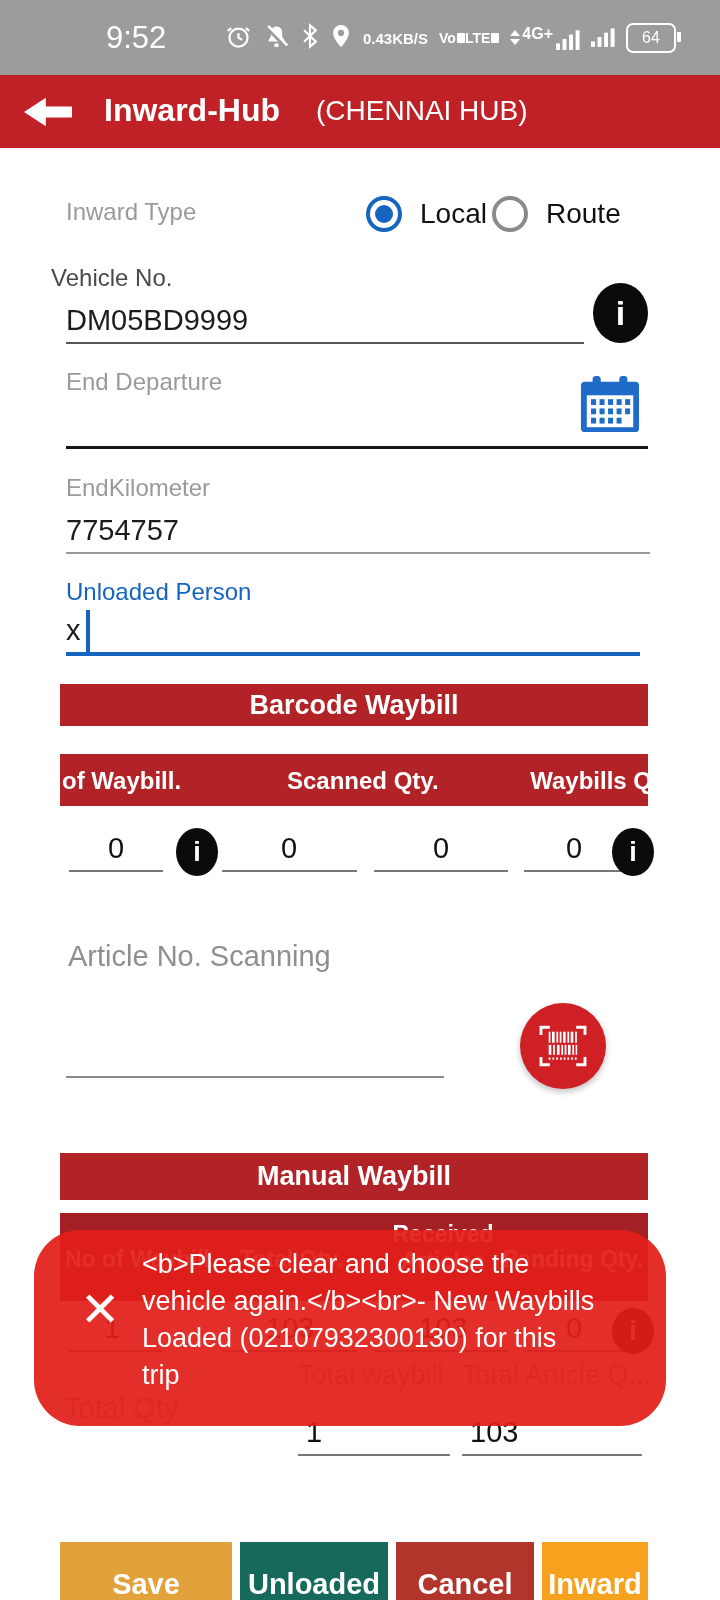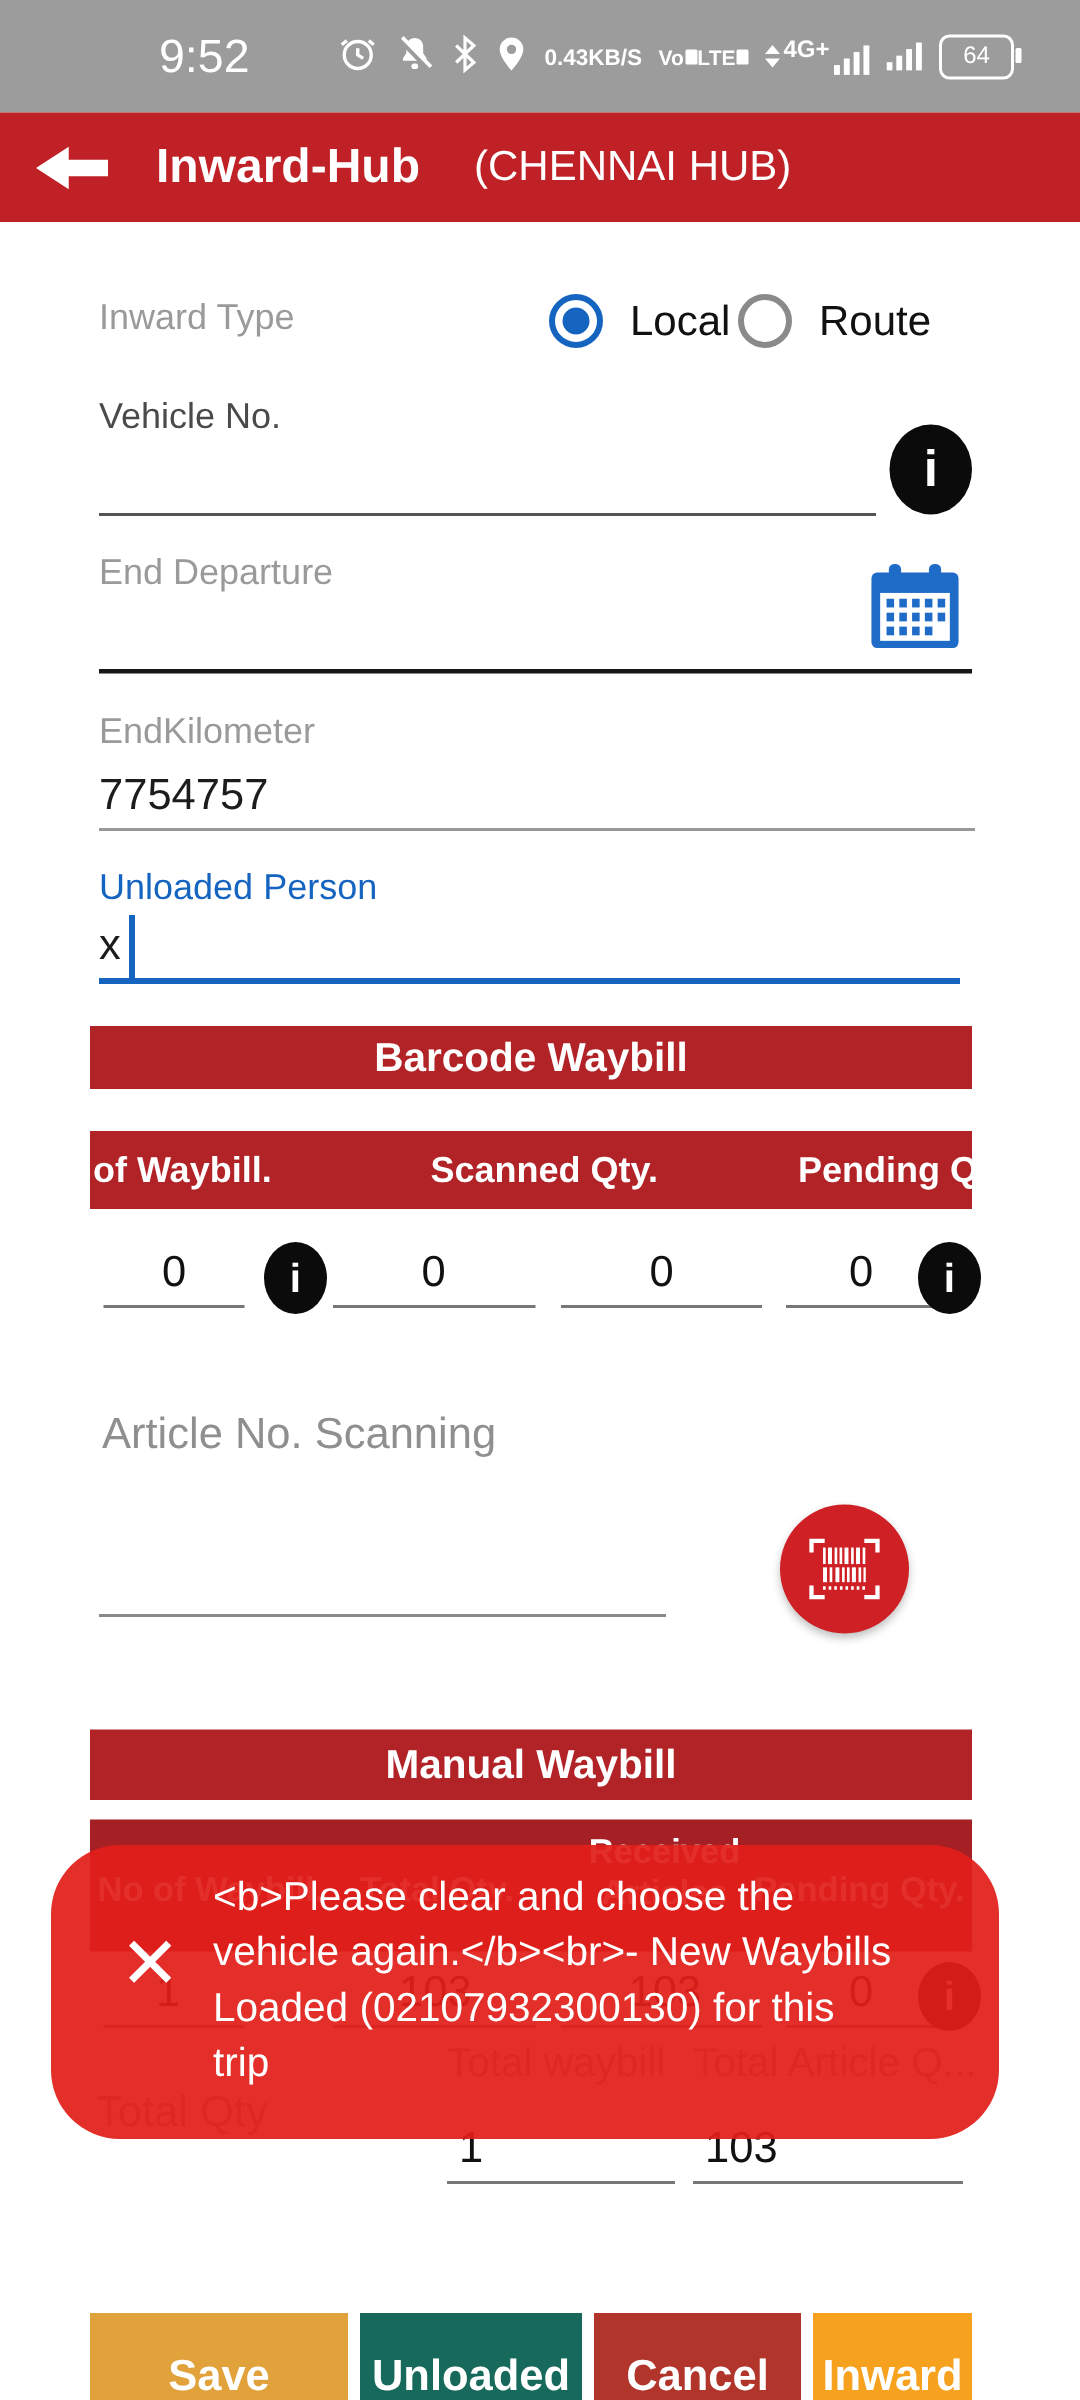--- a/index.html
+++ b/index.html
@@ -157,21 +157,22 @@
     <span class="ab-title">Inward-Hub</span>
     <span class="ab-sub">(CHENNAI HUB)</span>
   </div>
 
   <span class="lbl" style="left:66px;top:198px;">Inward Type</span>
   <span class="radio sel" style="left:366px;top:196px;"></span>
   <span class="radio-lab" style="left:420px;top:198px;">Local</span>
   <span class="radio" style="left:492px;top:196px;"></span>
   <span class="radio-lab" style="left:546px;top:198px;">Route</span>
 
-  <span class="lbl lbl-dark" style="left:66px;top:264px;">Vehicle No.</span>
+  <span class="lbl lbl-dark" style="left:51px;top:264px;">Vehicle No.</span>
+  <span class="val" style="left:66px;top:304px;">DM05BD9999</span>
   <span class="uline" style="left:66px;top:342px;width:518px;background:#555;"></span>
   <span class="info-pill" style="left:593px;top:283px;width:55px;height:60px;font-size:34px;">
     <span>i</span>
   </span>
 
   <span class="lbl" style="left:66px;top:368px;">End Departure</span>
   <span class="abs" style="left:578px;top:374px;">
     <svg width="64" height="60" viewBox="0 0 32 31">
       <rect x="1" y="4" width="30" height="26" rx="2" fill="#1E6BC8"></rect>
       <rect x="4" y="11" width="24" height="16.5" fill="#fff"></rect>
@@ -205,21 +206,21 @@
   <span class="val" style="left:66px;top:614px;">x</span>
   <span class="cursor-bar" style="left:86px;top:610px;height:42px;"></span>
   <span class="uline" style="left:66px;top:652px;width:574px;height:4px;background:#1565C0;"></span>
 
   <div class="band" style="top:684px;height:42px;font-size:27px;">
     <span>Barcode Waybill</span>
   </div>
   <div class="thead1">
     <span style="left:2px;">of Waybill.</span>
     <span style="left:227px;">Scanned Qty.</span>
-    <span style="right:-4px;">Pending Q</span>
+    <span style="right:-4px;">Waybills Q</span>
   </div>
   <span class="zval" style="left:108px;top:832px;">0</span>
   <span class="uline" style="left:69px;top:870px;width:94px;background:#777;"></span>
   <span class="info-pill" style="left:176px;top:828px;width:42px;height:48px;font-size:27px;">
     <span>i</span>
   </span>
   <span class="zval" style="left:281px;top:832px;">0</span>
   <span class="uline" style="left:222px;top:870px;width:135px;background:#777;"></span>
   <span class="zval" style="left:433px;top:832px;">0</span>
   <span class="uline" style="left:374px;top:870px;width:134px;background:#777;"></span>

